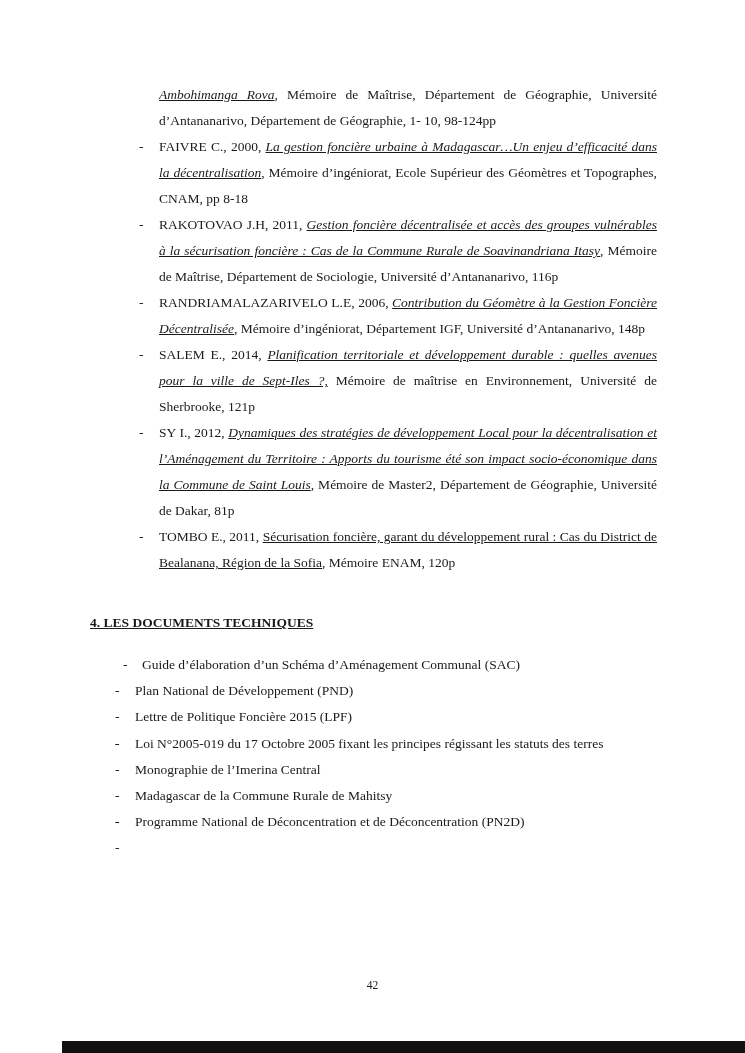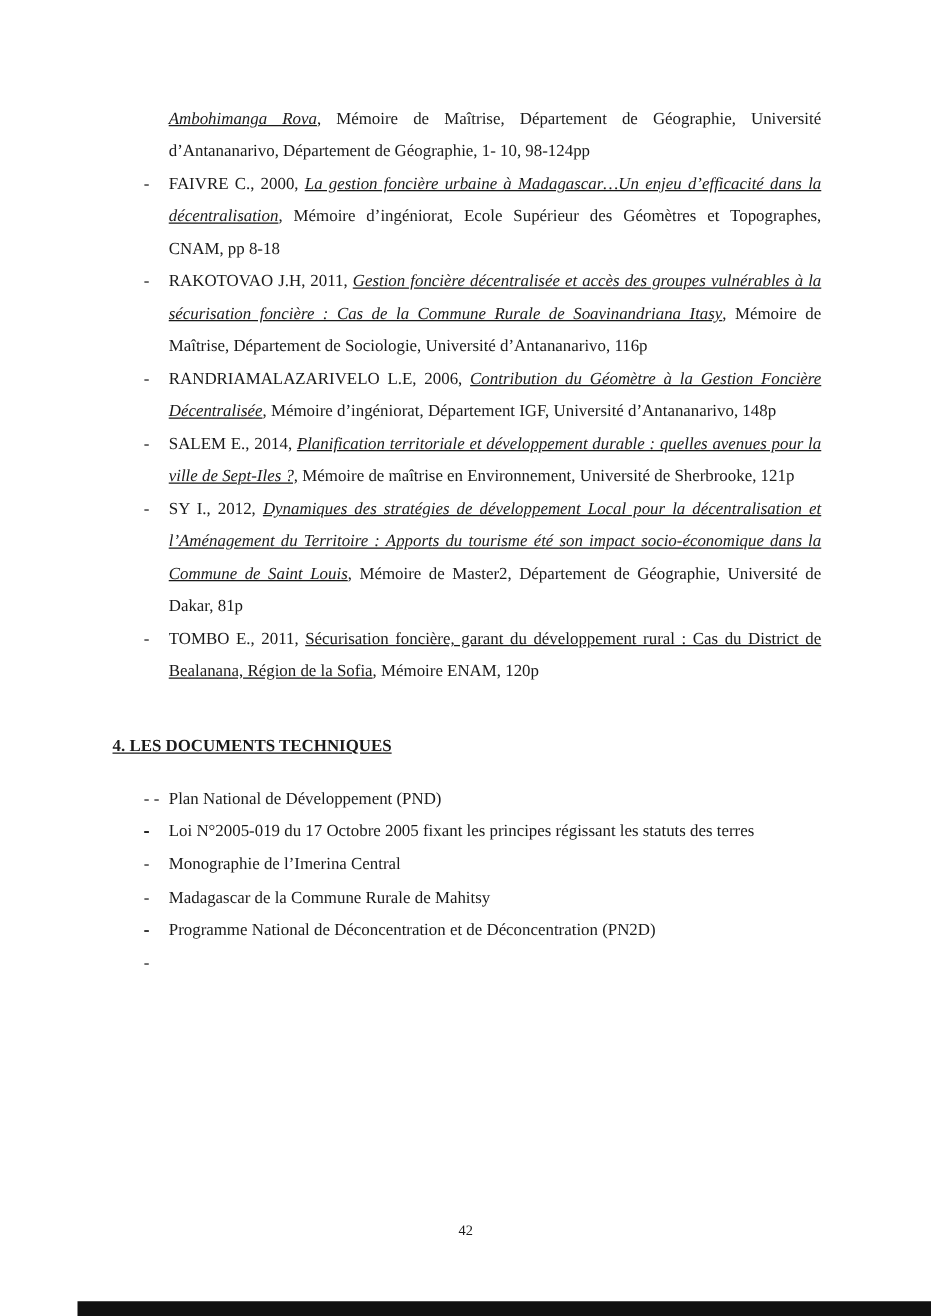--- a/index.html
+++ b/index.html
@@ -18,20 +18,21 @@
     padding: 82px 88px 0 90px;
     background: #ffffff;
   }
   .refs { margin-left: 25px; }
   .ref {
     position: relative;
     padding-left: 20px;
     text-align: justify;
     font-size: 13.5px;
     line-height: 26px;
+    margin-left: 24px;
   }
   .ref .dash { position: absolute; left: 0; top: 0; }
   .ref.no-dash {  }
   .n  { font-style: normal; }
   .iu { font-style: italic; text-decoration: underline; }
   .u  { text-decoration: underline; }
   .section-heading {
     margin: 34px 0 16px 0;
     font-size: 13.5px;
     font-weight: bold;
@@ -79,23 +80,23 @@
       <div class="ref"><span class="dash">-</span><span class="n">SALEM E., 2014, </span><span class="iu">Planification territoriale et développement durable : quelles avenues pour la ville de Sept-Iles ?,</span><span class="n"> Mémoire de maîtrise en Environnement, Université de Sherbrooke, 121p</span></div>
       <div class="ref"><span class="dash">-</span><span class="n">SY I., 2012, </span><span class="iu">Dynamiques des stratégies de développement Local pour la décentralisation et l’Aménagement du Territoire : Apports du tourisme été son impact socio-économique dans la Commune de Saint Louis</span><span class="n">, Mémoire de Master2, Département de Géographie, Université de Dakar, 81p</span></div>
       <div class="ref"><span class="dash">-</span><span class="n">TOMBO E., 2011, </span><span class="u">Sécurisation foncière, garant du développement rural : Cas du District de Bealanana, Région de la Sofia</span><span class="n">, Mémoire ENAM, 120p</span></div>
     </div>
 
   <h2 class="section-heading">
     <span class="heading-text">4. LES DOCUMENTS TECHNIQUES</span>
   </h2>
 
   <div class="docs" id="docs">
-      <div class="doc-item"><span class="dash">-</span></div>
+      <div class="doc-item"><span class="dash">-</span><span>Guide d’élaboration d’un Schéma d’Aménagement Communal (SAC)</span></div>
       <div class="doc-item"><span class="dash">-</span><span>Plan National de Développement (PND)</span></div>
-      <div class="doc-item"><span class="dash">-</span></div>
+      <div class="doc-item"><span class="dash">-</span><span>Lettre de Politique Foncière 2015 (LPF)</span></div>
       <div class="doc-item"><span class="dash">-</span></div>
       <div class="doc-item"><span class="dash">-</span><span>Loi N°2005-019 du 17 Octobre 2005 fixant les principes régissant les statuts des terres</span></div>
       <div class="doc-item"><span class="dash">-</span><span>Monographie de l’Imerina Central</span></div>
       <div class="doc-item"><span class="dash">-</span><span>Madagascar de la Commune Rurale de Mahitsy</span></div>
       <div class="doc-item"><span class="dash">-</span></div>
       <div class="doc-item"><span class="dash">-</span><span>Programme National de Déconcentration et de Déconcentration (PN2D)</span></div>
       <div class="doc-item"><span class="dash">-</span></div>
     </div>
 
 </div>

